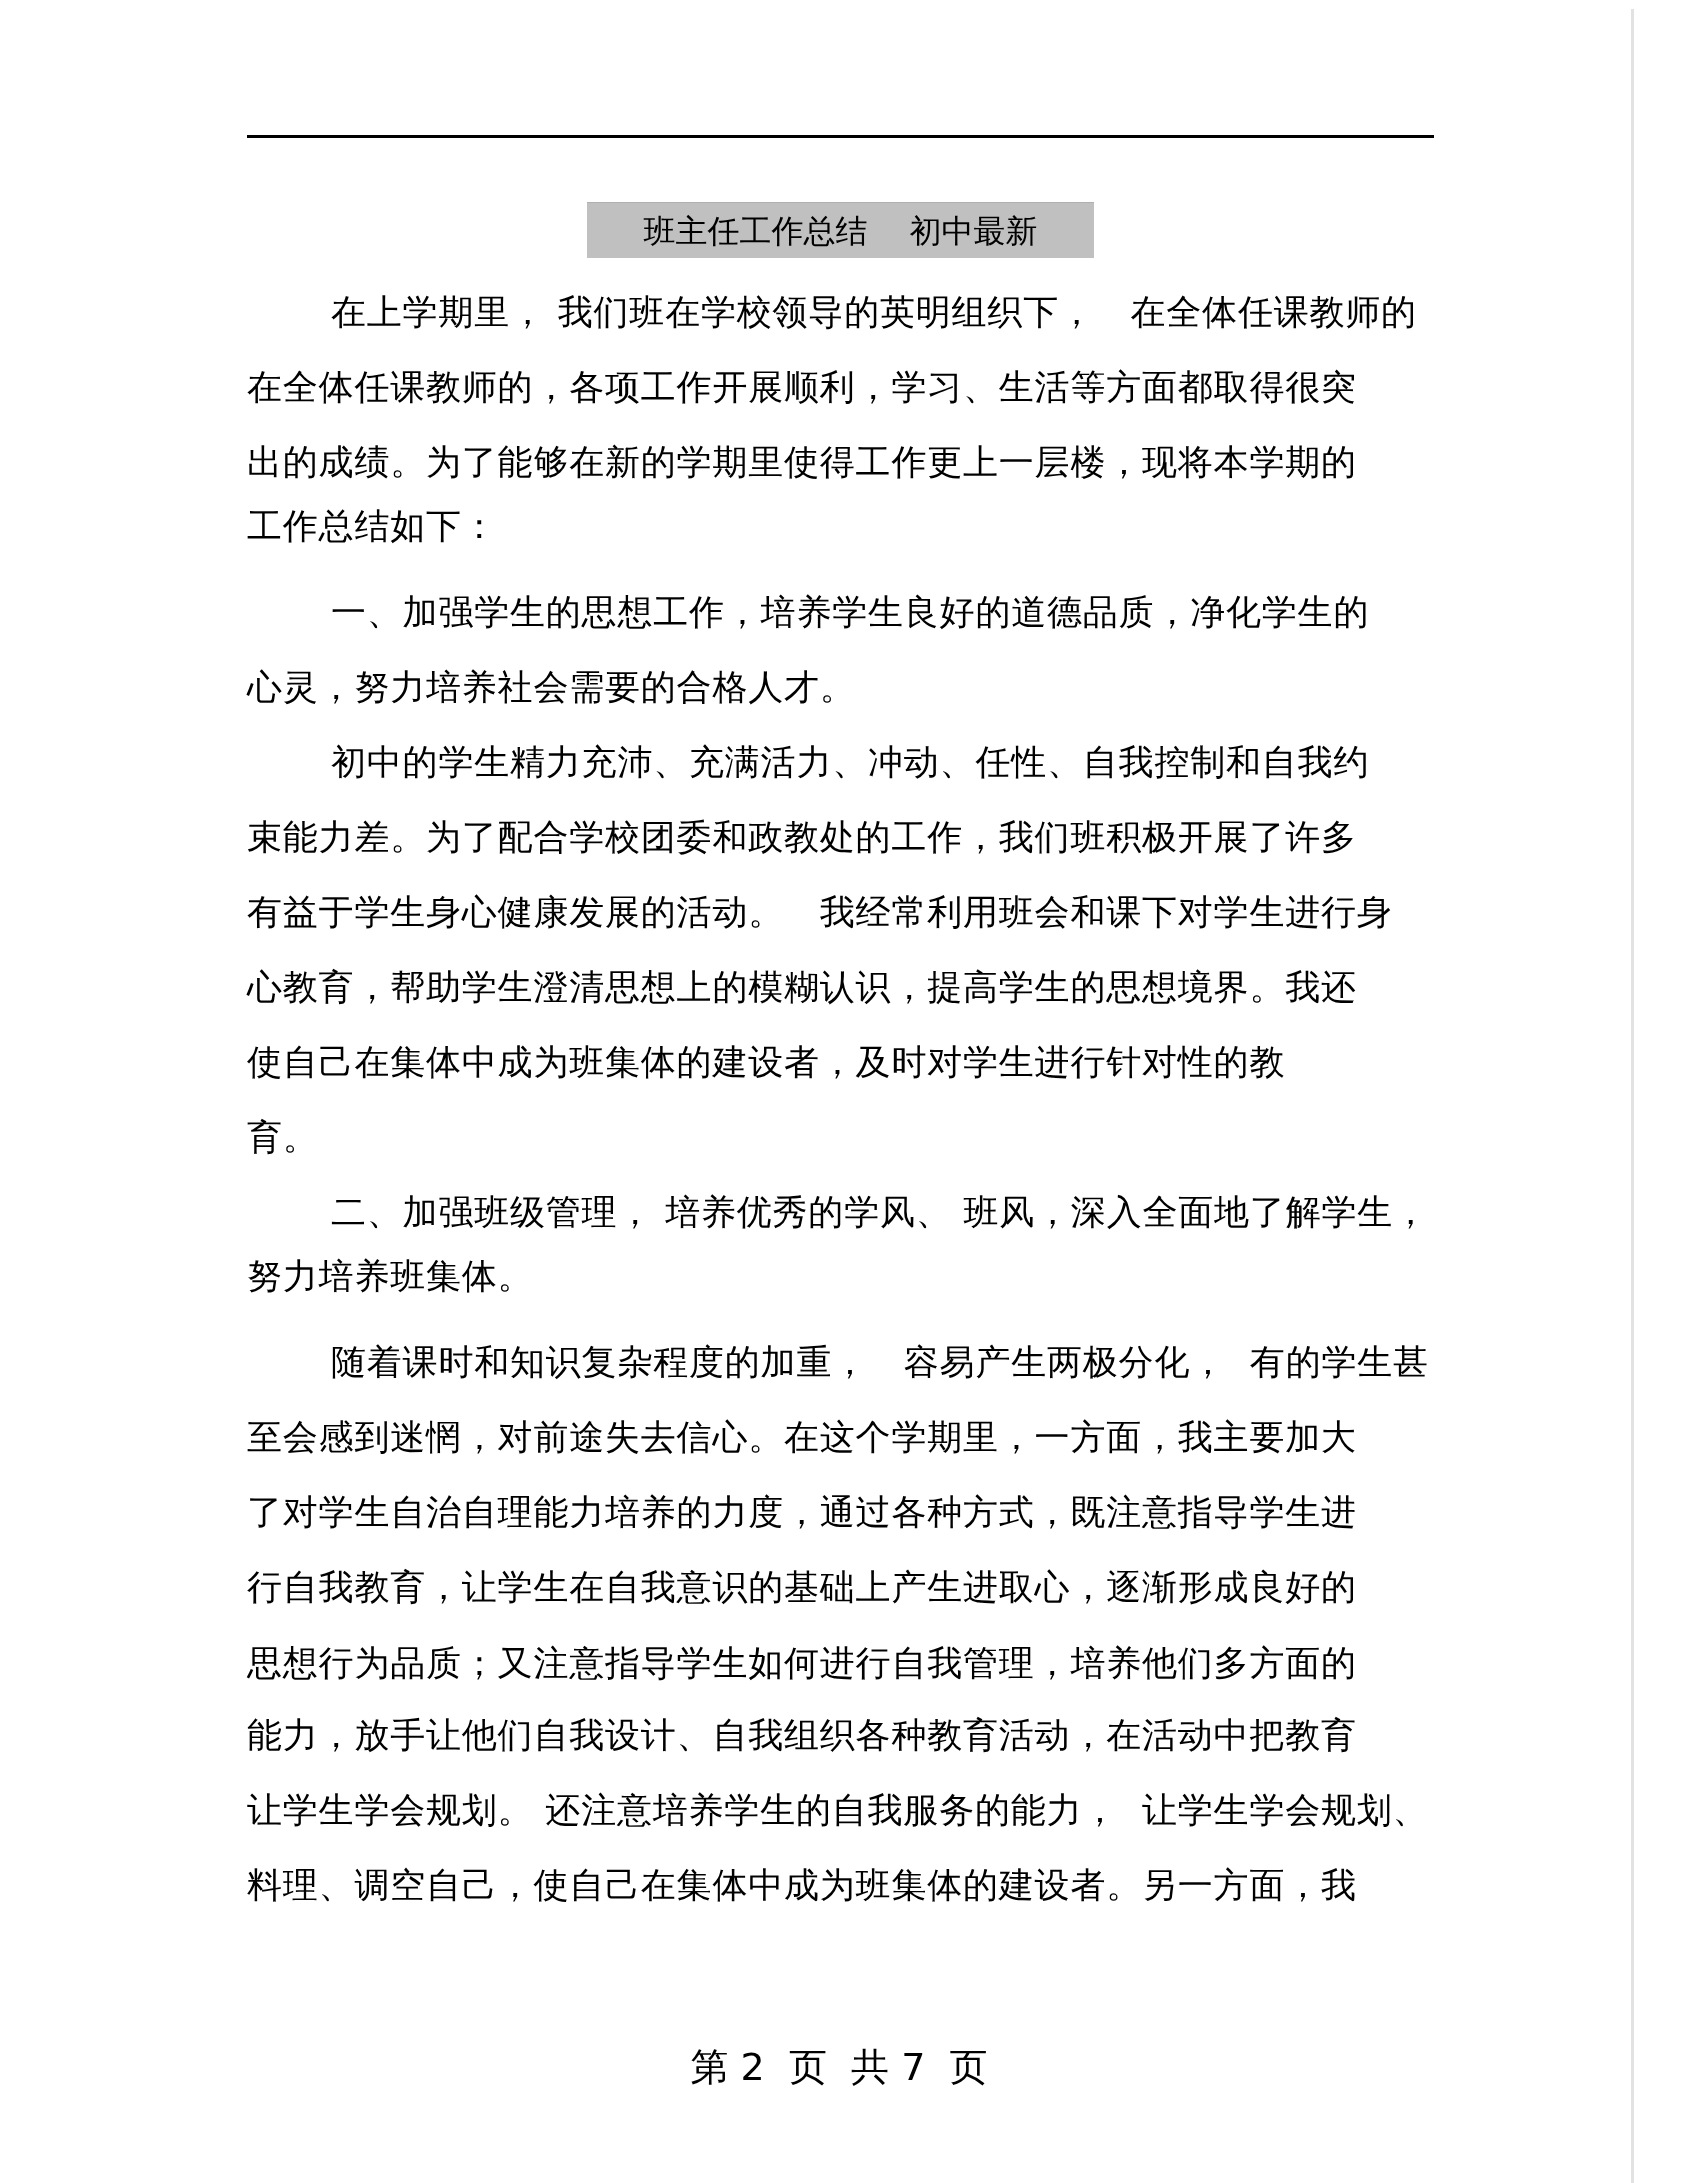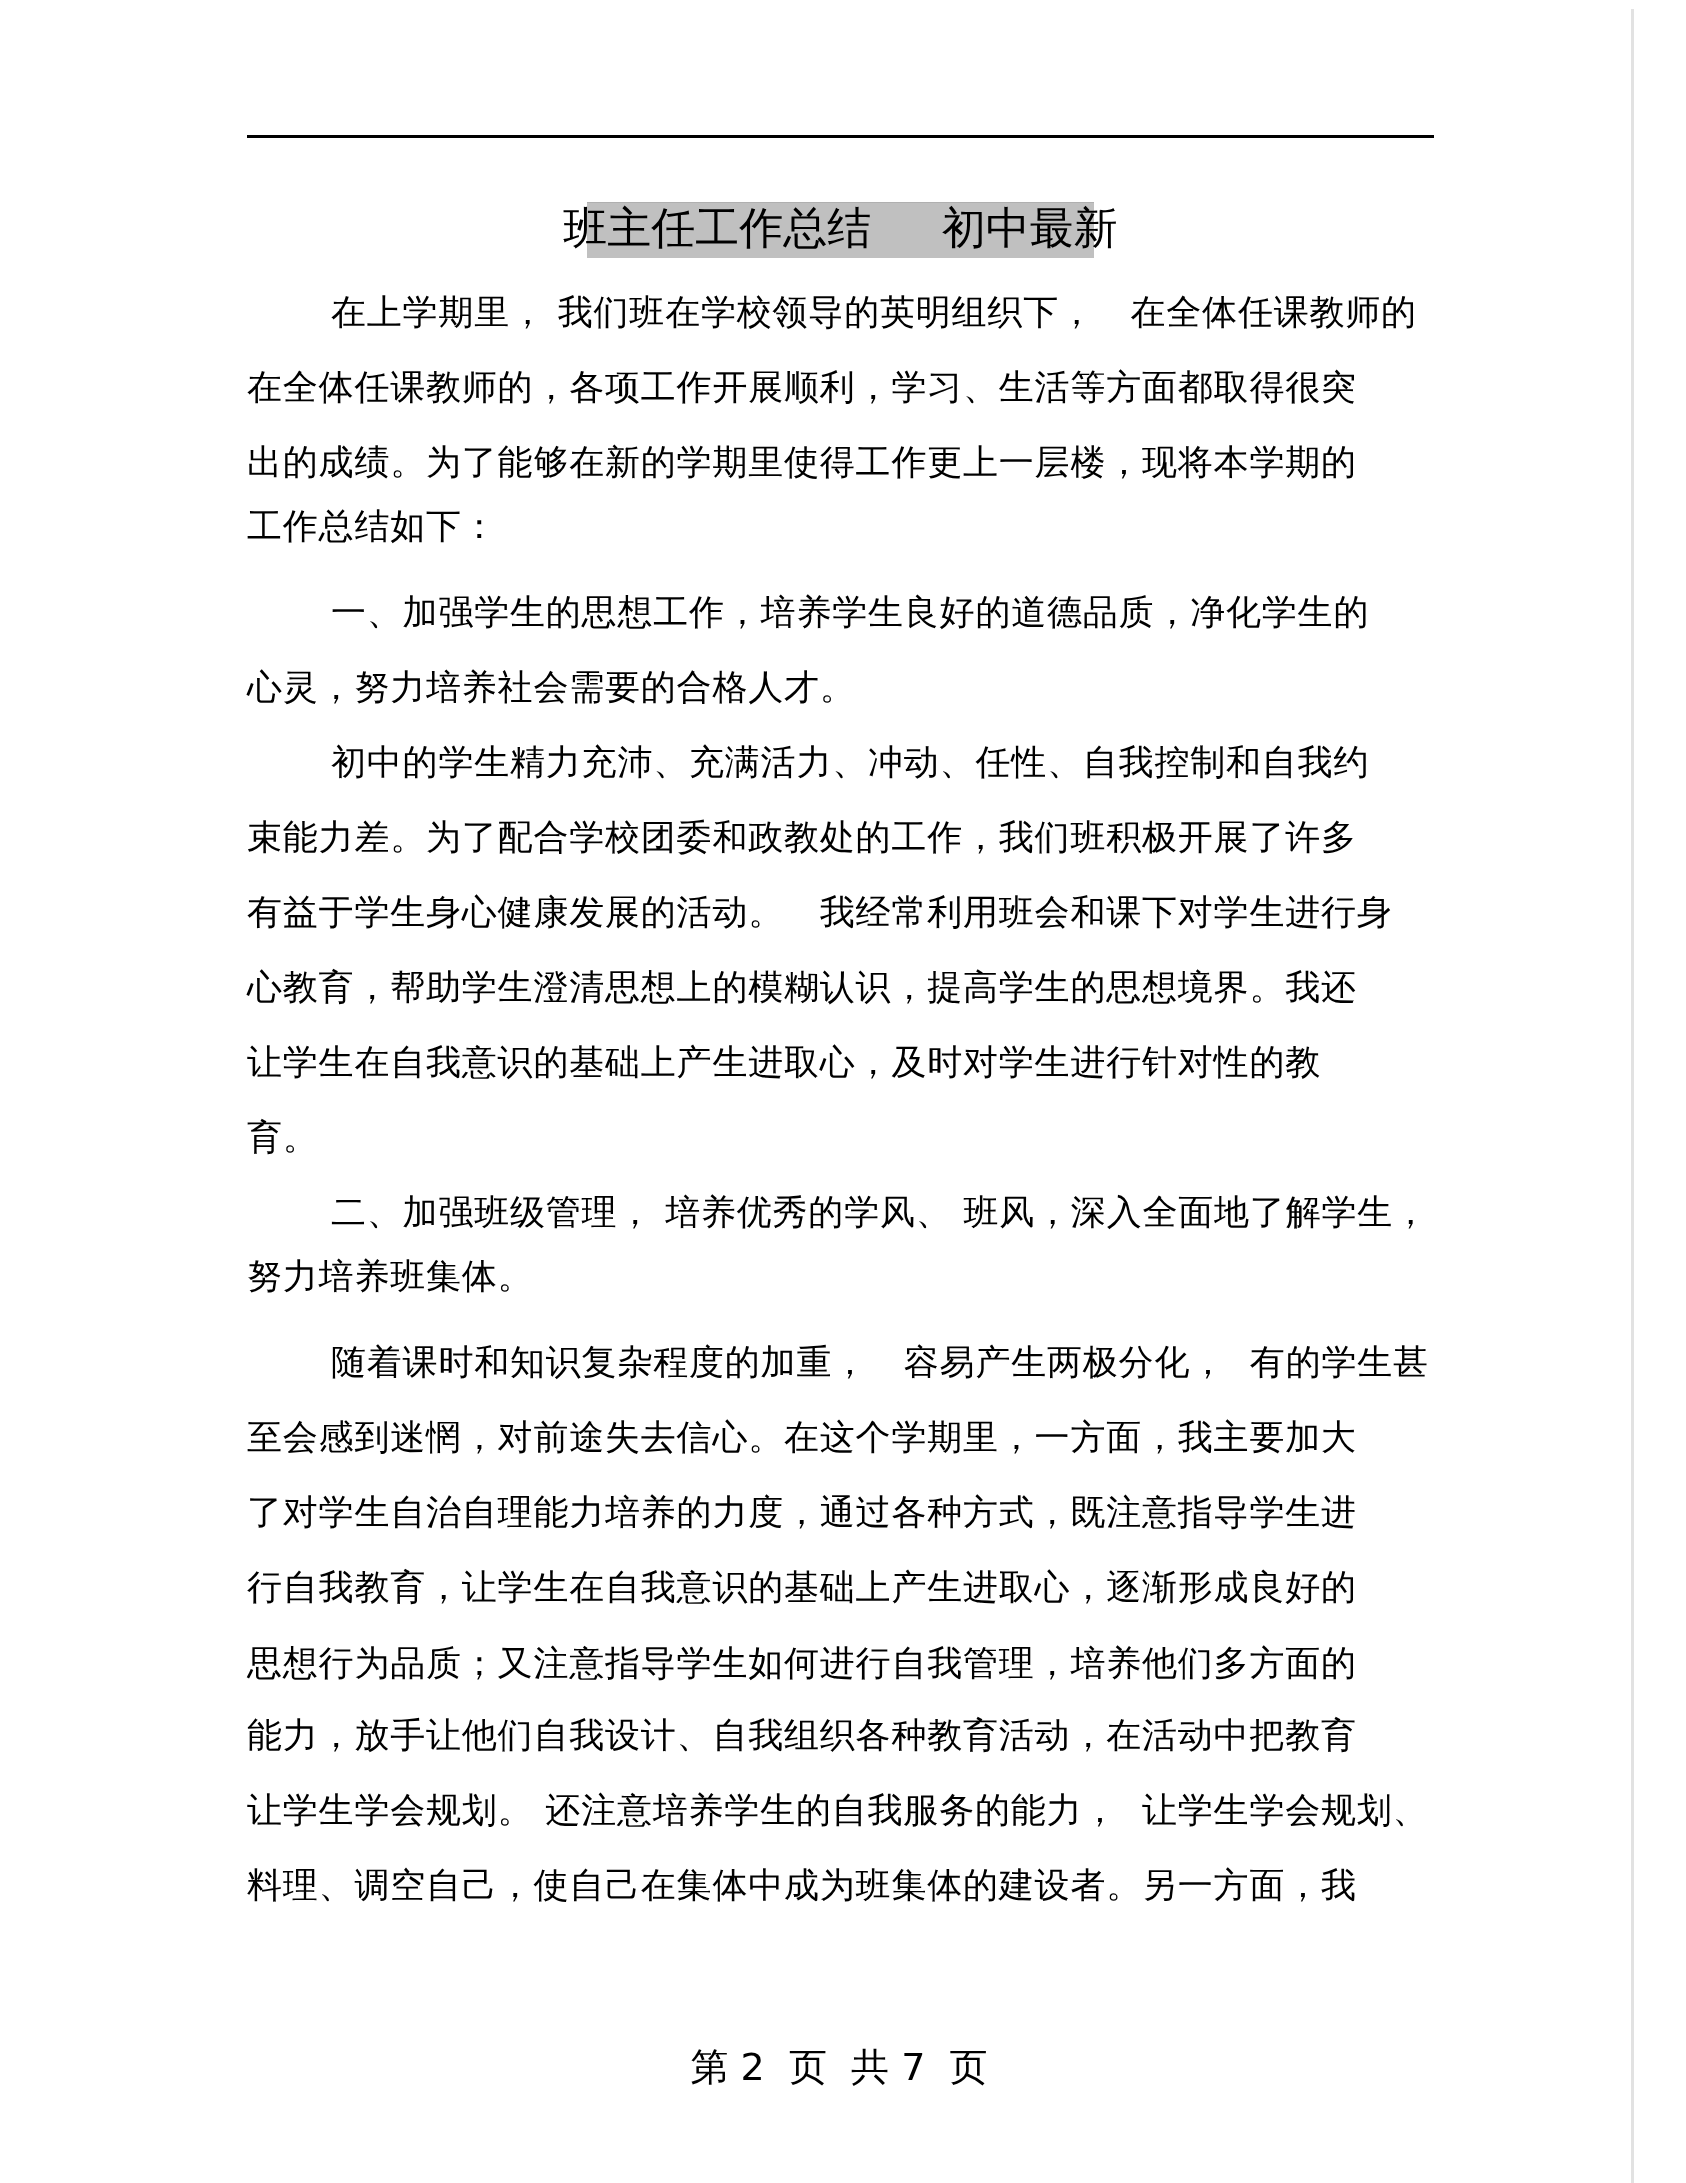--- a/index.html
+++ b/index.html
@@ -3,21 +3,21 @@
 <meta charset="utf-8">
 <style>
   html, body { margin: 0; padding: 0; background: #ffffff; }
   body { width: 1686px; height: 2183px; position: relative; overflow: hidden;
          font-family: "DejaVu Sans", "Liberation Sans", sans-serif; color: #000; }
   .page-edge { position: absolute; left: 1631px; top: 9px; width: 2.5px; height: 2174px; background: #e2e2e2; }
   .top-rule { position: absolute; left: 247px; top: 135px; width: 1187px; height: 2.5px; background: #000; }
   .title-box { position: absolute; left: 587px; top: 202px; width: 507px; height: 56px;
                background: #c0c0c0; border-top: 1.6px solid #b0b0b0; box-sizing: border-box;
                display: flex; align-items: center; justify-content: center; }
-  .title-text { font-size: 44px; letter-spacing: 0px; white-space: pre; line-height: 1; font-family: Liberation Mono, monospace; }
+  .title-text { font-size: 32px; letter-spacing: 0px; white-space: pre; line-height: 1; }
   .body-line { position: absolute; left: 247px; font-size: 35px; line-height: 49px; height: 49px;
                white-space: pre; letter-spacing: 0.8px; }
   .body-line.indent { left: 331px; }
   .footer { position: absolute; left: 0; width: 1678px; top: 2042px; text-align: center;
             font-size: 38px; white-space: pre; word-spacing: 0; }
 </style>
 </head>
 <body>
 
 <div class="page-edge"></div>
@@ -30,21 +30,21 @@
 <div class="body-line indent" style="top:288px">在上学期里， 我们班在学校领导的英明组织下，   在全体任课教师的</div>
 <div class="body-line" style="top:363px">在全体任课教师的，各项工作开展顺利，学习、生活等方面都取得很突</div>
 <div class="body-line" style="top:438px">出的成绩。为了能够在新的学期里使得工作更上一层楼，现将本学期的</div>
 <div class="body-line" style="top:502px">工作总结如下：</div>
 <div class="body-line indent" style="top:588px">一、加强学生的思想工作，培养学生良好的道德品质，净化学生的</div>
 <div class="body-line" style="top:663px">心灵，努力培养社会需要的合格人才。</div>
 <div class="body-line indent" style="top:738px">初中的学生精力充沛、充满活力、冲动、任性、自我控制和自我约</div>
 <div class="body-line" style="top:813px">束能力差。为了配合学校团委和政教处的工作，我们班积极开展了许多</div>
 <div class="body-line" style="top:888px">有益于学生身心健康发展的活动。   我经常利用班会和课下对学生进行身</div>
 <div class="body-line" style="top:963px">心教育，帮助学生澄清思想上的模糊认识，提高学生的思想境界。我还</div>
-<div class="body-line" style="top:1038px">让学生在自我意识的基础上产生进取心，及时对学生进行针对性的教</div>
+<div class="body-line" style="top:1038px">使自己在集体中成为班集体的建设者，及时对学生进行针对性的教</div>
 <div class="body-line" style="top:1113px">育。</div>
 <div class="body-line indent" style="top:1188px">二、加强班级管理， 培养优秀的学风、 班风，深入全面地了解学生，</div>
 <div class="body-line" style="top:1252px">努力培养班集体。</div>
 <div class="body-line indent" style="top:1338px">随着课时和知识复杂程度的加重，   容易产生两极分化，  有的学生甚</div>
 <div class="body-line" style="top:1413px">至会感到迷惘，对前途失去信心。在这个学期里，一方面，我主要加大</div>
 <div class="body-line" style="top:1488px">了对学生自治自理能力培养的力度，通过各种方式，既注意指导学生进</div>
 <div class="body-line" style="top:1563px">行自我教育，让学生在自我意识的基础上产生进取心，逐渐形成良好的</div>
 <div class="body-line" style="top:1639px">思想行为品质；又注意指导学生如何进行自我管理，培养他们多方面的</div>
 <div class="body-line" style="top:1711px">能力，放手让他们自我设计、自我组织各种教育活动，在活动中把教育</div>
 <div class="body-line" style="top:1786px">让学生学会规划。 还注意培养学生的自我服务的能力，  让学生学会规划、</div>

